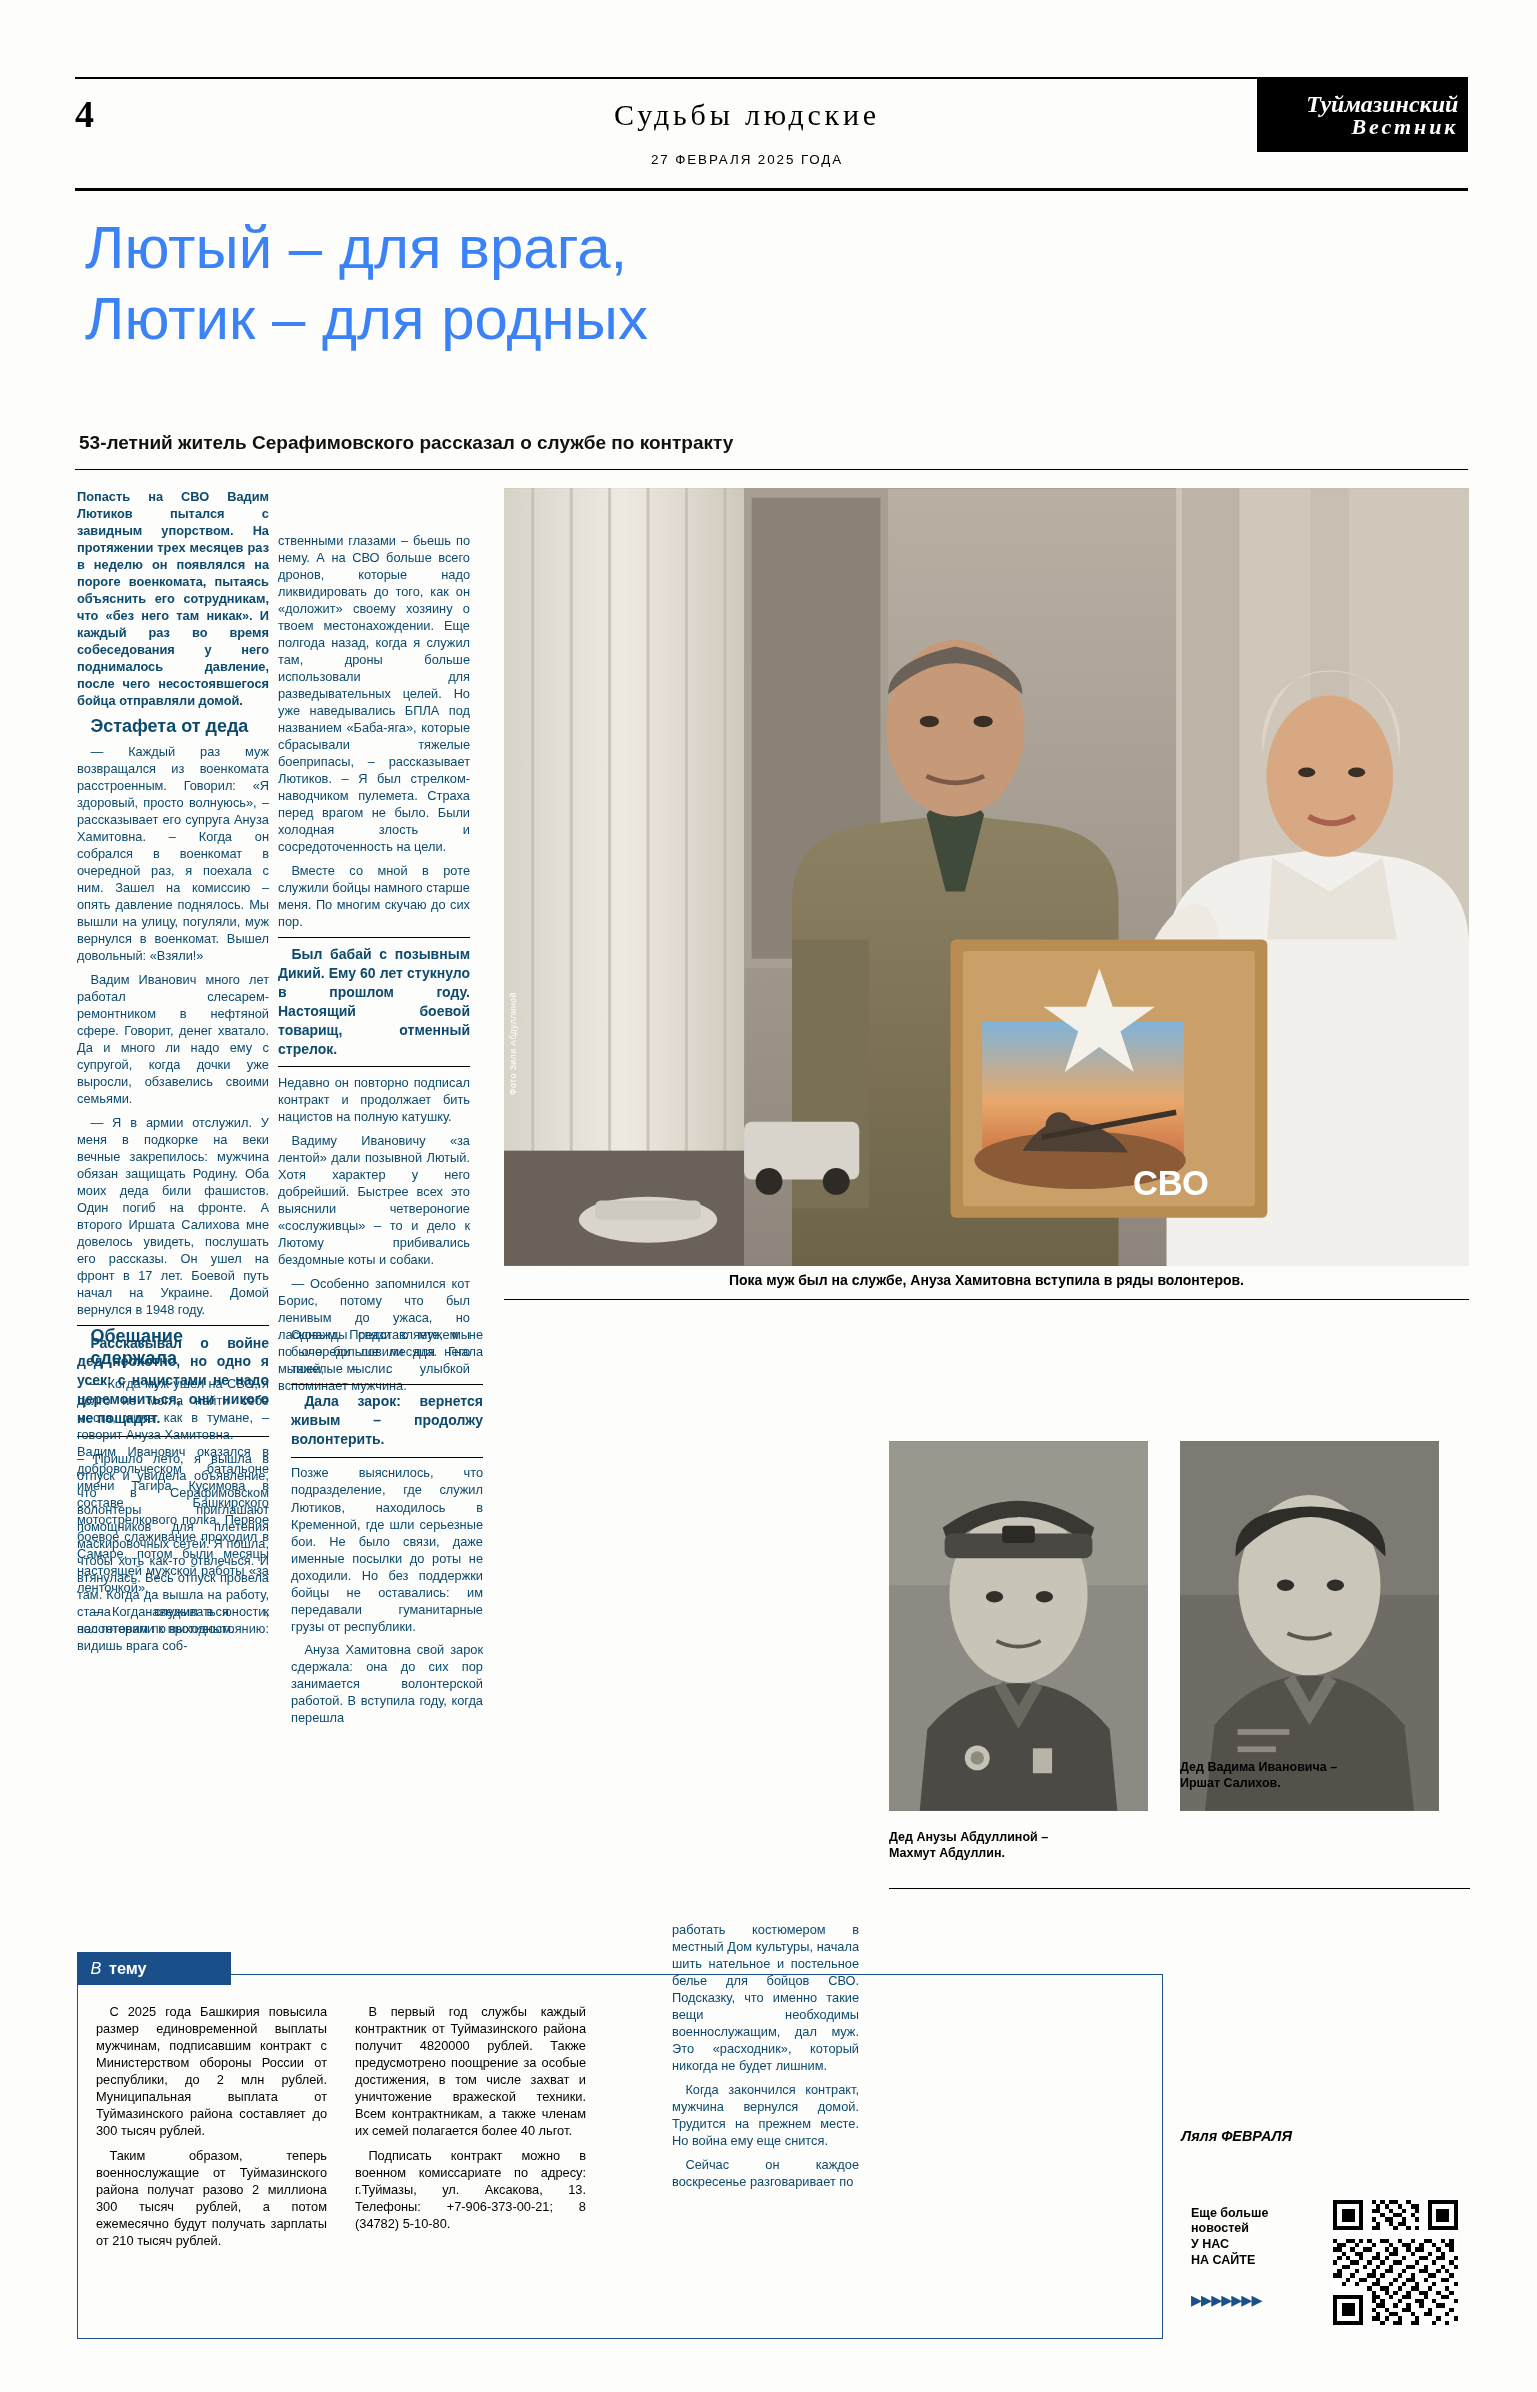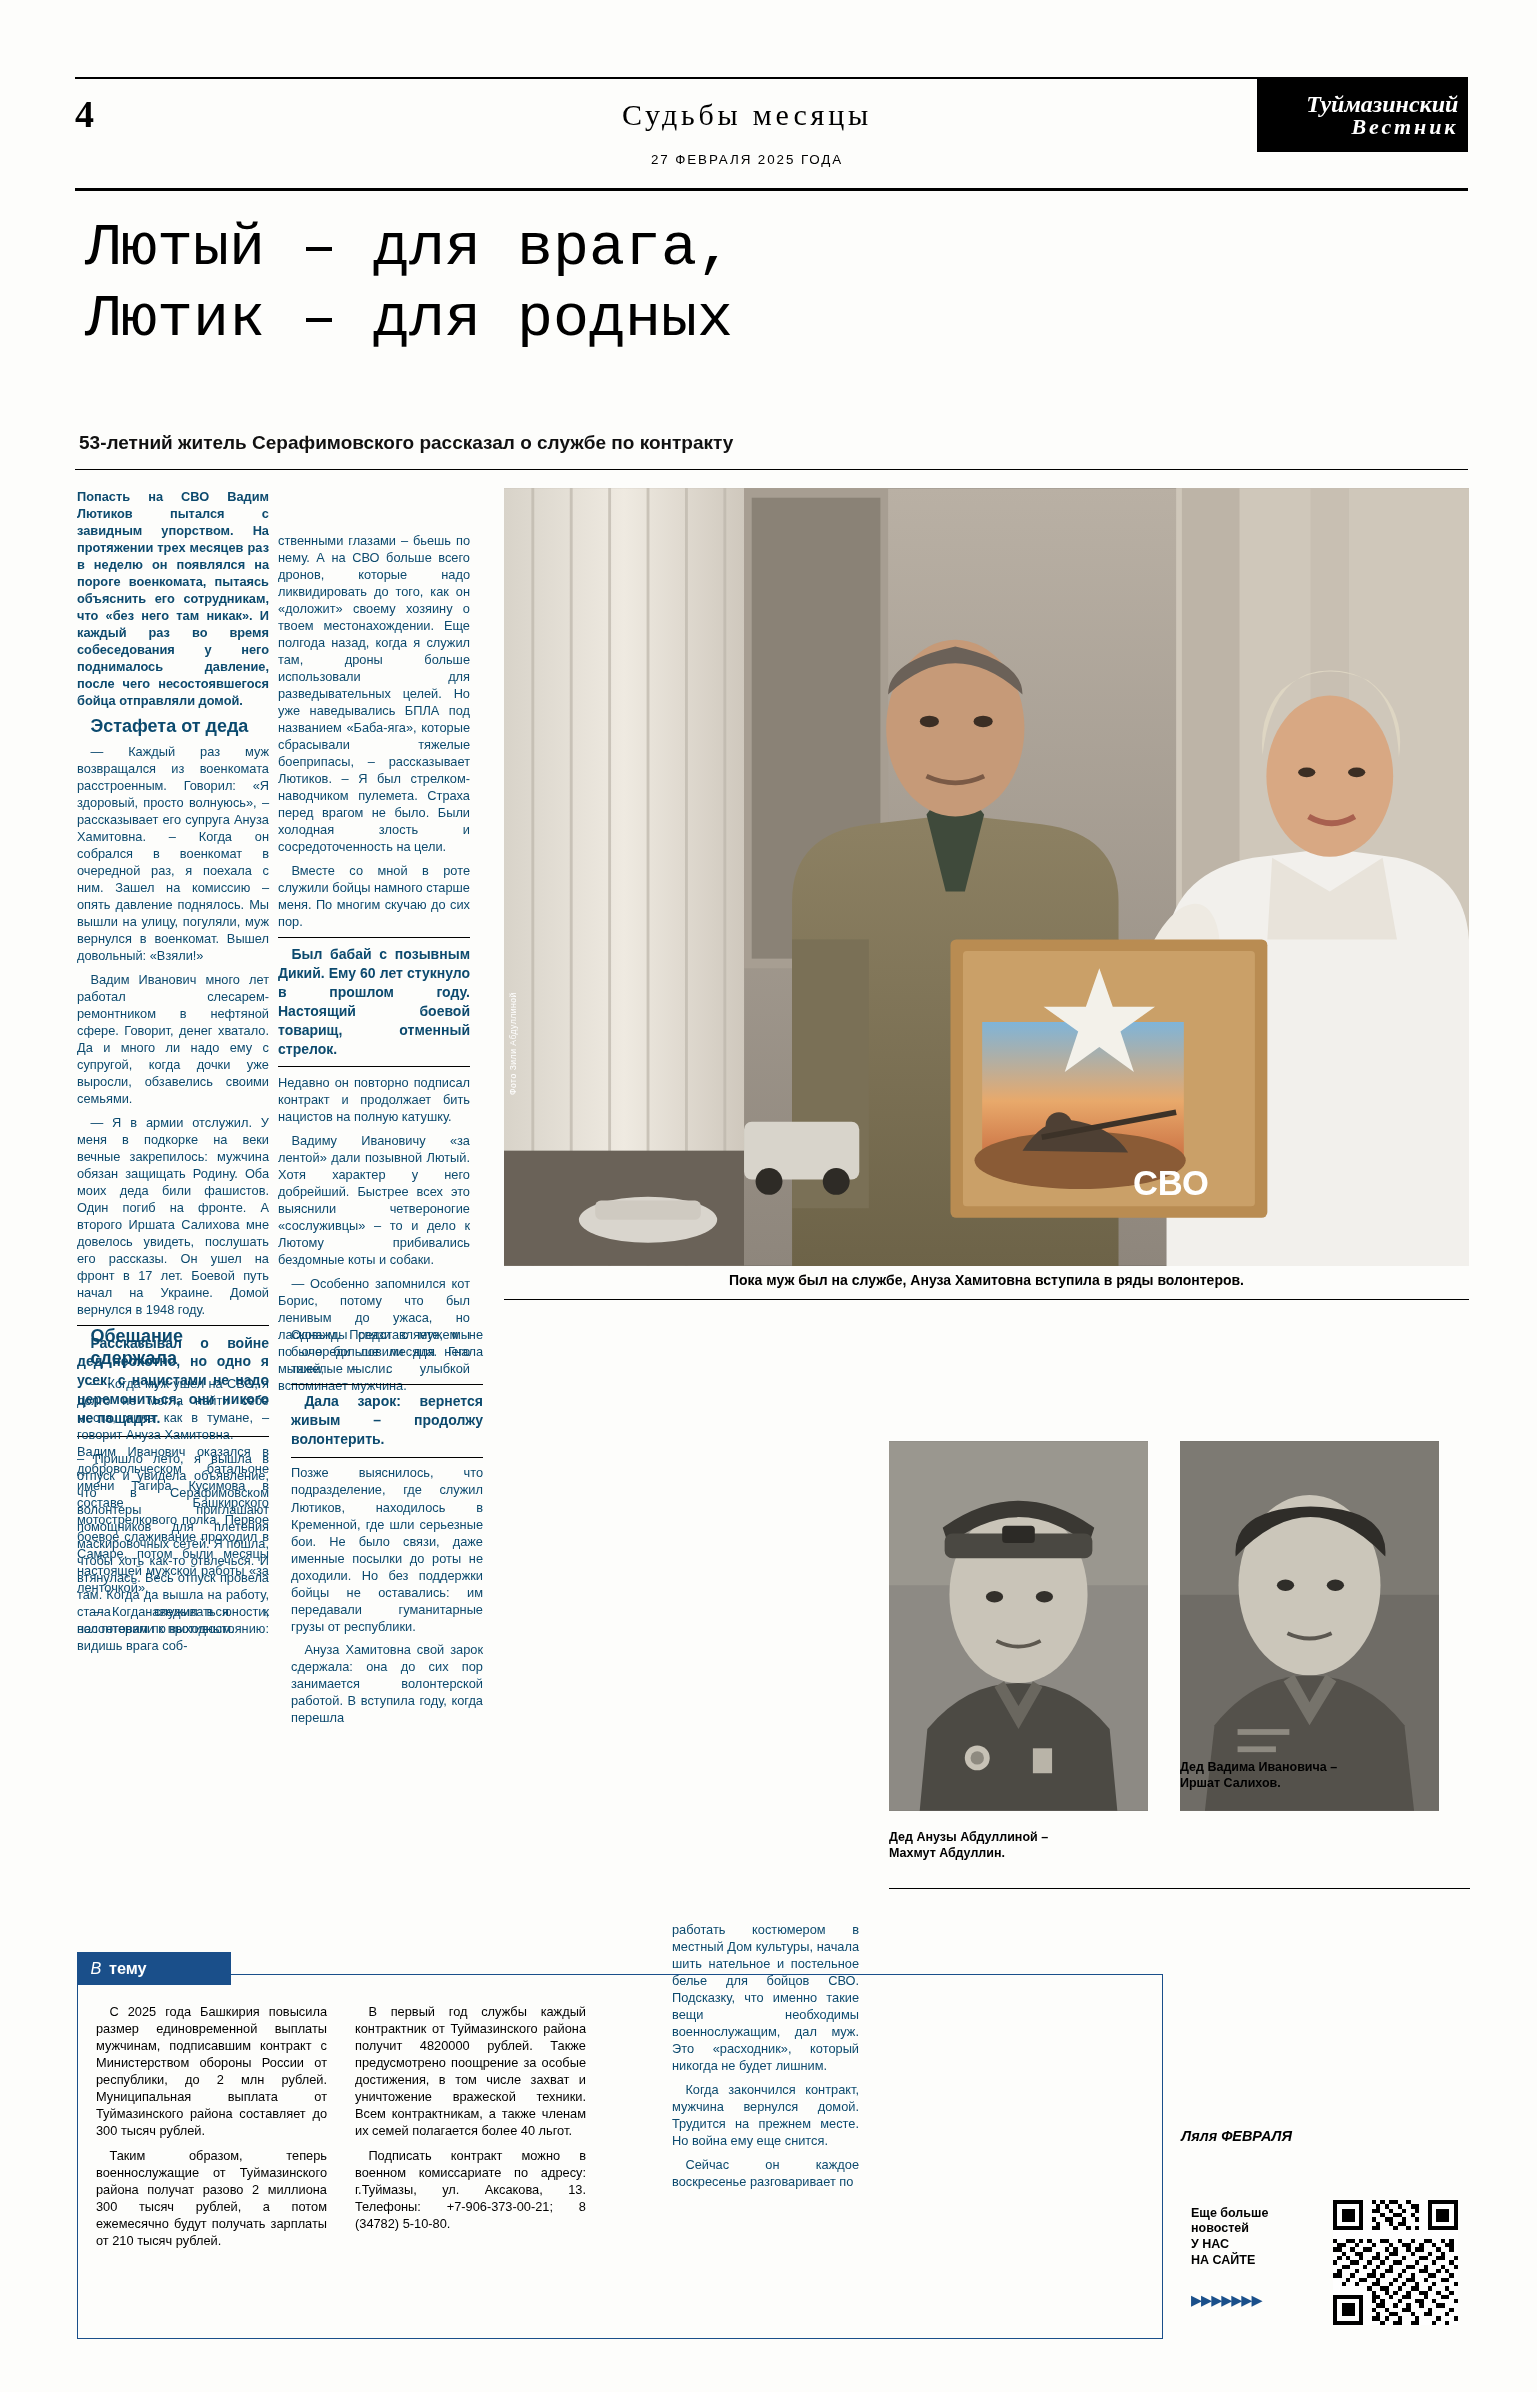--- a/index.html
+++ b/index.html
@@ -98,22 +98,22 @@
     background: #000;
   }
 
   
   .headline {
     position: absolute;
     left: 85px; top: 213px;
     width: 1057px;
     font-size: 60px;
     line-height: 1.18;
-    font-family: Liberation Mono, monospace;
-    color: #000000;
+    font-family: Liberation Sans, sans-serif;
+    color: #3b82f6;
   }
   .subhead {
     position: absolute;
     left: 79px; top: 432px;
     width: 1134px;
     font-size: 19px;
     font-family: "Liberation Sans", sans-serif;
     font-weight: bold;
     color: #111;
   }
@@ -309,21 +309,21 @@
 </style>
 </head>
 <body>
 
 <div id="page">
   <div class="sheet"></div>
 
   <div class="rule-top"></div>
   <div class="masthead">
     <div class="page-num">4</div>
-    <div class="section-title">Судьбы месяцы</div>
+    <div class="section-title">Судьбы людские</div>
     <div class="issue-date">27 ФЕВРАЛЯ 2025 ГОДА</div>
     <div class="nameplate">
       <div class="np1">Туймазинский</div>
       <div class="np2">Вестник</div>
     </div>
   </div>
   <div class="rule-under-head"></div>
 
   <div class="headline">
     <div>Лютый – для врага,</div>

